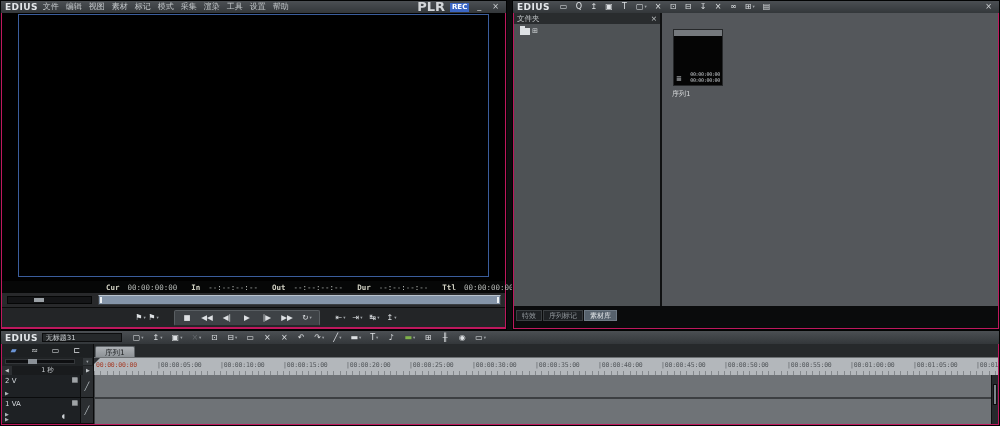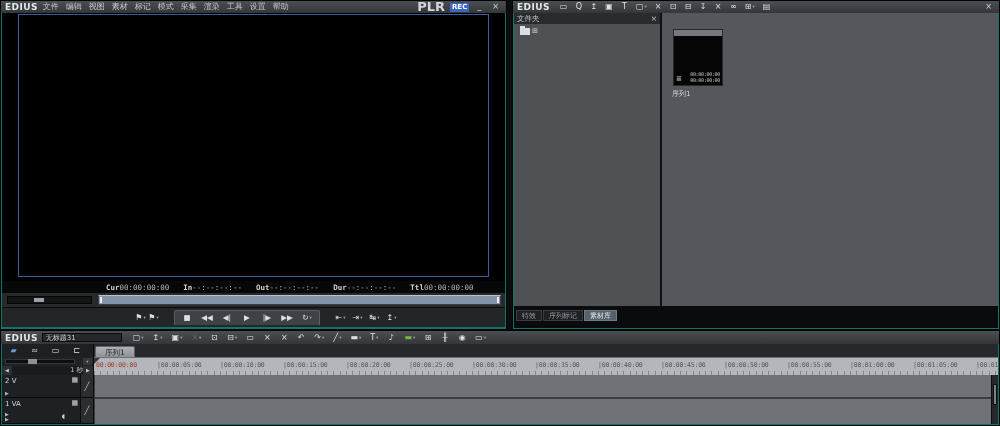--- a/index.html
+++ b/index.html
@@ -1,33 +1,33 @@
 <!DOCTYPE html>
 <html><head>
 <meta charset="utf-8">
 <style>
   *{margin:0;padding:0;box-sizing:border-box}
   html,body{width:1000px;height:426px;overflow:hidden;background:#0b0c0d}
   body{font-family:"DejaVu Sans",sans-serif;position:relative}
   .mono{font-family:"DejaVu Sans Mono",monospace}
-  .win{position:absolute;background:#0f766e;border:1px solid #020303}
+  .win{position:absolute;background:#be185d;border:1px solid #020303}
   .titlebar{height:12px;background:linear-gradient(#4b4f53,#33373a);display:flex;align-items:center;padding:0 4px;color:#c6cacd;font-size:8px;gap:5px;line-height:12px;white-space:nowrap}
   .brand{font-weight:bold;font-size:9px;color:#e4e7ea;letter-spacing:.4px}
   .menus{display:flex;gap:7px}
   .menu{font-size:8px;color:#c3c7ca;cursor:default}
   .spacer{flex:1}
   .plr{font-size:13px;font-weight:bold;color:#d4d7da}
   .rec{font-size:7px;font-weight:bold;color:#fff;background:#3b66c4;padding:0 2px;line-height:9px}
   .winbtn{font-size:8px;color:#d4d7da;padding:0 3px}
   
   #player{left:0;top:0;width:507px;height:330px}
   .preview{position:absolute;left:1px;right:1px;top:12px;height:268px;background:#000}
   .vframe{position:absolute;left:16px;top:1px;width:471px;height:263px;border:1px solid #3a5d9c}
   .tcbar{position:absolute;left:1px;right:1px;top:280px;height:12px;background:#060707;display:flex;align-items:center;padding-left:104px;gap:14px;font-size:7.5px;color:#c9c9bc;white-space:nowrap}
-  .tcpair{display:flex;gap:0}
+  .tcpair{display:flex;gap:8px}
   .tclabel{color:#d2d2c4;font-weight:bold}
   .tcvalue{color:#b9bdba}
   .posrow{position:absolute;left:1px;right:1px;top:292px;height:14px;background:#28292b;display:flex;align-items:center}
   .shuttle{position:absolute;left:5px;top:3px;width:85px;height:8px;background:#141517;border:1px solid #050606}
   .shuttle-handle{position:absolute;left:26px;top:1px;width:10px;height:4px;background:#9aa0a5}
   .posbar{position:absolute;left:96px;right:4px;top:2px;height:10px;background:#8494a8;border:1px solid #3a3e42;border-top-color:#b9c3cd}
   .posmark{position:absolute;top:1px;width:2px;height:6px;background:#eef1f4}
   .posmark.l{left:1px}.posmark.r{right:1px}
   .transport{position:absolute;left:1px;right:1px;top:306px;height:20px;background:#232527;border-top:1px solid #0a0b0b;display:flex;align-items:center;padding-left:132px}
   .tgroup{display:flex;align-items:center}
@@ -69,21 +69,21 @@
   .tl-main{position:absolute;left:1px;right:1px;top:13px;bottom:1px;display:flex}
   .hcol{width:92px;background:#17191b;border-right:1px solid #0a0b0c;display:flex;flex-direction:column}
   .mode-row{height:13px;background:#1d2022;display:flex;align-items:center;gap:8px;padding-left:5px}
   .mode-row .tbtn{font-size:8px;height:11px}
   .zoom-row{height:9px;background:#202325;position:relative}
   .zoomtrack{position:absolute;left:3px;top:2px;width:70px;height:5px;background:#0e0f11;border:1px solid #34373a}
   .zoomhandle{position:absolute;left:22px;top:-1px;width:9px;height:5px;background:#8b9197}
   .zoombtn{position:absolute;right:1px;top:1px;width:9px;height:7px;background:#33373a;color:#9ea3a7;font-size:4.5px;text-align:center;line-height:7px}
   .scale-row{height:9px;display:flex;align-items:stretch;background:#202325}
   .scalebtn{width:10px;background:#2c2f32;color:#c2c6c9;font-size:5px;text-align:center;line-height:9px}
-  .scaleval{flex:1;background:#191b1d;color:#c9cdd0;font-size:6.5px;text-align:right;line-height:9px}
+  .scaleval{flex:1;background:#191b1d;color:#c9cdd0;font-size:6.5px;text-align:center;line-height:9px}
   .trackrow{display:flex;background:#1e2124;border-bottom:1px solid #0a0b0c;position:relative}
   .trackrow.v{height:23px}.trackrow.va{height:30px;flex:1}
   .track-main{flex:1;position:relative}
   .tlabel{position:absolute;left:3px;top:2px;font-size:7px;color:#d6dade}
   .tfilm{position:absolute;right:2px;top:1px;font-size:7px;color:#cfd3d7}
   .texpand{position:absolute;font-size:5px;color:#aeb4b9}
   .texpand.b{left:3px;bottom:1px}
   .texpand.m{left:3px;top:13px}
   .tspeaker{position:absolute;right:15px;top:14px;font-size:6px;color:#cfd3d7}
   .patch{width:13px;background:#2b2e31;border-left:1px solid #0a0b0c;display:flex;align-items:center;justify-content:center;color:#b6bcc1;font-size:8px}

